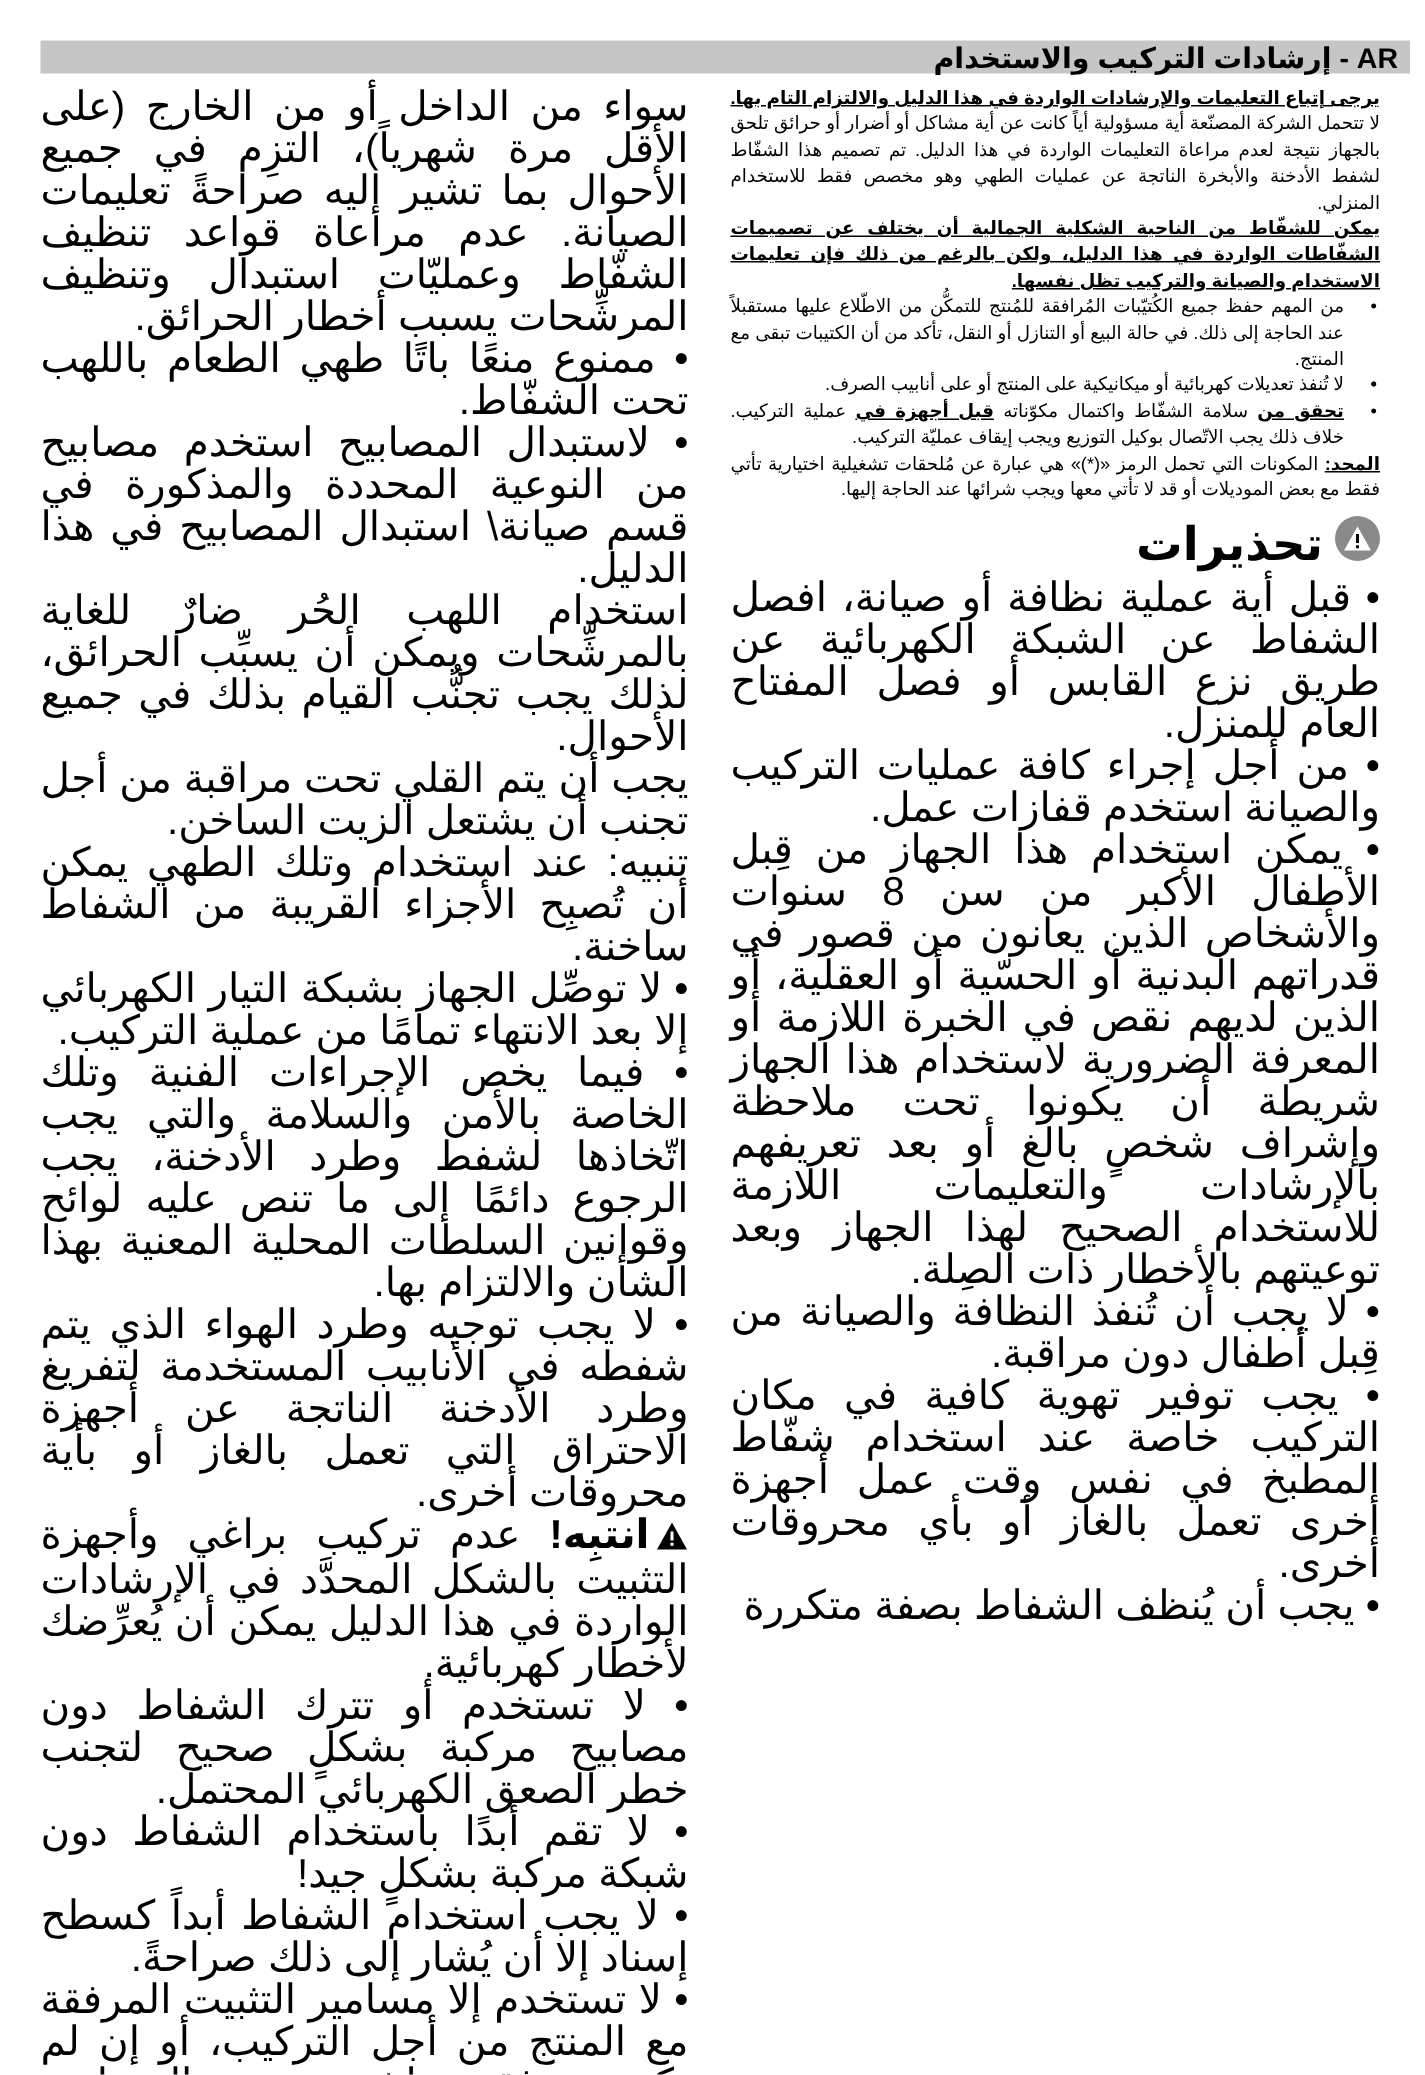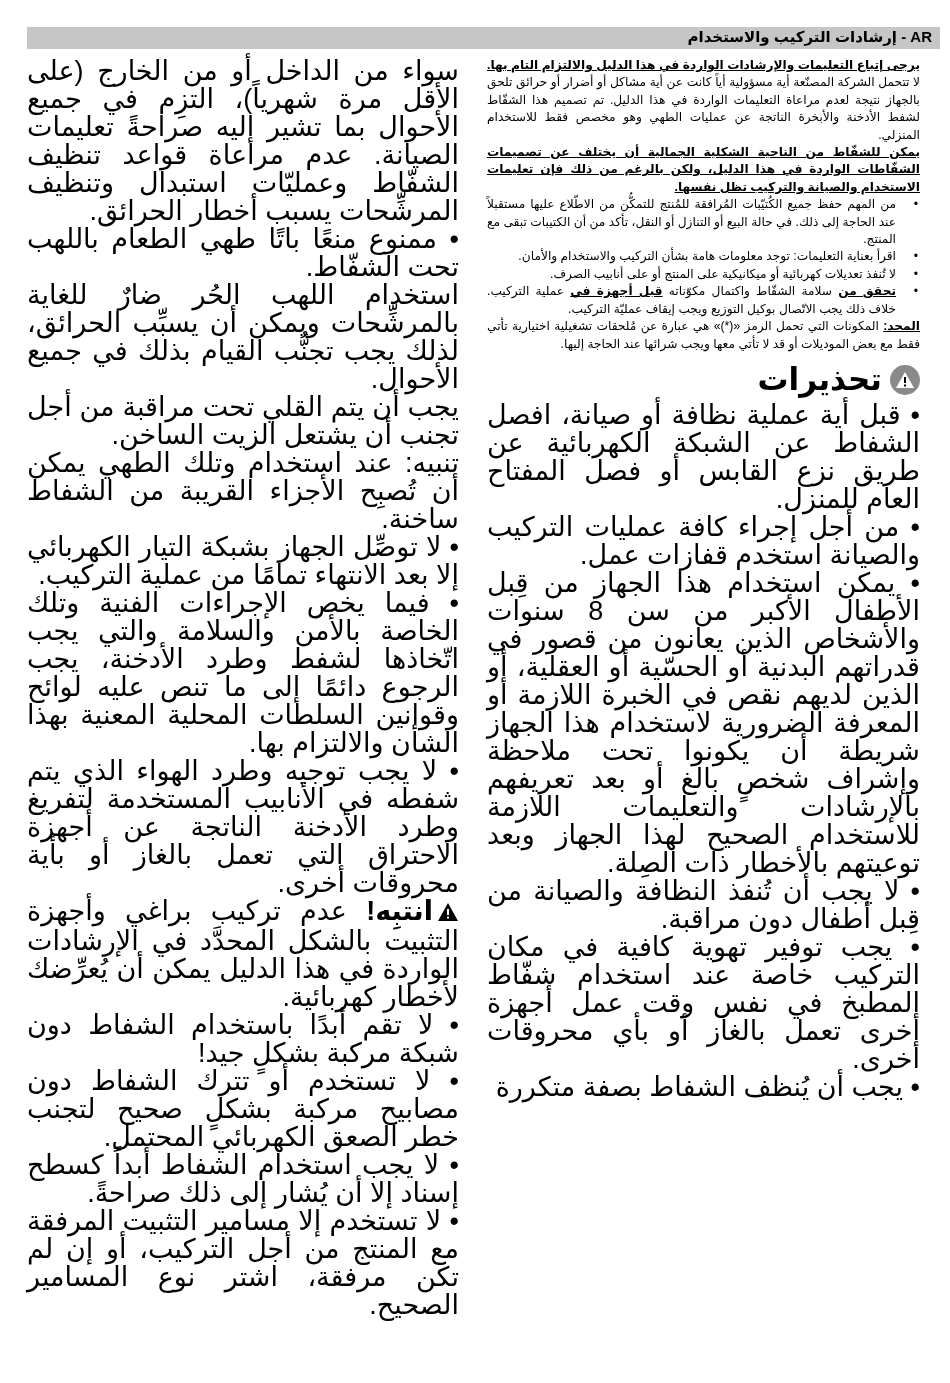--- a/index.html
+++ b/index.html
@@ -1,48 +1,48 @@
 <!DOCTYPE html>
 <html><head>
 <meta charset="utf-8">
 <style>
   html, body { margin:0; padding:0; background:#ffffff; }
   body { width:950px; height:1383px; position:relative; overflow:hidden; font-family:"Liberation Sans", "DejaVu Sans", sans-serif; color:#000; }
   .header-bar { position:absolute; left:27px; top:27px; width:913px; height:22px; background:#c6c6c6; direction:rtl; }
-  .header-bar .title { position:absolute; right:8px; top:1px; font-size:15px; font-weight:bold; white-space:nowrap; }
+  .header-bar .title { position:absolute; right:8px; top:1px; font-size:19px; font-weight:bold; white-space:nowrap; }
   .col { position:absolute; direction:rtl; text-align:justify; text-align-last:right; }
   .col-right { left:487px; top:57px; width:433px; }
   .col-left { left:27px; top:57px; width:432px; }
   .small { font-size:12.2px; line-height:17.4px; }
   .small p { margin:0; }
   .small .bold { font-weight:bold;text-decoration:underline; }
   .small ul { margin:0; padding:0 24px 0 0; list-style:none; }
   .small li { position:relative; margin:0; }
   .small li .bullet { position:absolute; right:-22px; top:0; }
-  .warnings-title { font-size:31px; font-weight:bold; line-height:38px; margin:8px 0 2px 0; display:flex; align-items:center; gap:8px; direction:rtl; }
+  .warnings-title { font-size:31px; font-weight:bold; line-height:38px; margin:8px 0 2px 0; display:flex; align-items:flex-start; gap:8px; direction:rtl; }
   .warn-circle { width:30px; height:30px; border-radius:50%; background:#8a8a8a; display:inline-flex; align-items:center; justify-content:center; }
   .big { font-size:27px; line-height:28px; }
   .big p { margin:0; }
   .tri-icon { display:inline-block; vertical-align:-2px; margin-left:4px; }
   b.inline { font-weight:bold;margin-top:44px; }
 </style>
 </head>
 <body>
 
 <div class="header-bar">
   <span class="title">AR - إرشادات التركيب والاستخدام</span>
 </div>
 
 <div class="col col-right">
   <div class="small">
     <p><span class="bold">يرجى إتباع التعليمات والإرشادات الواردة في هذا الدليل والالتزام التام بها.</span><span> لا تتحمل الشركة المصنّعة أية مسؤولية أياً كانت عن أية مشاكل أو أضرار أو حرائق تلحق بالجهاز نتيجة لعدم مراعاة التعليمات الواردة في هذا الدليل. تم تصميم هذا الشفّاط لشفط الأدخنة والأبخرة الناتجة عن عمليات الطهي وهو مخصص فقط للاستخدام المنزلي.</span></p>
     <p class="bold">يمكن للشفّاط من الناحية الشكلية الجمالية أن يختلف عن تصميمات الشفّاطات الواردة في هذا الدليل، ولكن بالرغم من ذلك فإن تعليمات الاستخدام والصيانة والتركيب تظل نفسها.</p>
     <ul>
       <li><span class="bullet">•</span><span>من المهم حفظ جميع الكُتيّبات المُرافقة للمُنتج للتمكُّن من الاطّلاع عليها مستقبلاً عند الحاجة إلى ذلك. في حالة البيع أو التنازل أو النقل، تأكد من أن الكتيبات تبقى مع المنتج.</span></li>
-      <li><span class="bullet">•</span><span>اقرأ بعناية التعليمات: توجد معلومات هامة بشأن التركيب والاستخدام والأمان.</span></li>
+      <li><span class="bullet">•</span></li>
       <li><span class="bullet">•</span><span>لا تُنفذ تعديلات كهربائية أو ميكانيكية على المنتج أو على أنابيب الصرف.</span></li>
       <li><span class="bullet">•</span><span class="bold">تحقق من</span><span> سلامة الشفّاط واكتمال مكوّناته </span><span class="bold">قبل أجهزة في</span><span> عملية التركيب. خلاف ذلك يجب الاتّصال بوكيل التوزيع ويجب إيقاف عمليّة التركيب.</span></li>
     </ul>
     <p><span class="bold">المحد:</span><span> المكونات التي تحمل الرمز «(*)» هي عبارة عن مُلحقات تشغيلية اختيارية تأتي فقط مع بعض الموديلات أو قد لا تأتي معها ويجب شرائها عند الحاجة إليها.</span></p>
   </div>
 
   <div class="warnings-title">
     <span class="warn-circle">
       <svg width="20" height="18" viewBox="0 0 20 18">
           <polygon points="10,1 19,17 1,17" fill="#ffffff"></polygon>
@@ -59,28 +59,29 @@
     <p>• يمكن استخدام هذا الجهاز من قِبل الأطفال الأكبر من سن 8 سنوات والأشخاص الذين يعانون من قصور في قدراتهم البدنية أو الحسّية أو العقلية، أو الذين لديهم نقص في الخبرة اللازمة أو المعرفة الضرورية لاستخدام هذا الجهاز شريطة أن يكونوا تحت ملاحظة وإشراف شخصٍ بالغ أو بعد تعريفهم بالإرشادات والتعليمات اللازمة للاستخدام الصحيح لهذا الجهاز وبعد توعيتهم بالأخطار ذات الصِلة.</p>
     <p>• لا يجب أن تُنفذ النظافة والصيانة من قِبل أطفال دون مراقبة.</p>
     <p>• يجب توفير تهوية كافية في مكان التركيب خاصة عند استخدام شفّاط المطبخ في نفس وقت عمل أجهزة أخرى تعمل بالغاز أو بأي محروقات أخرى.</p>
     <p>• يجب أن يُنظف الشفاط بصفة متكررة</p>
   </div>
 </div>
 
 <div class="col col-left big">
   <p>سواء من الداخل أو من الخارج (على الأقل مرة شهرياً)، التزِم في جميع الأحوال بما تشير إليه صراحةً تعليمات الصيانة. عدم مراعاة قواعد تنظيف الشفّاط وعمليّات استبدال وتنظيف المرشِّحات يسبب أخطار الحرائق.</p>
   <p>• ممنوع منعًا باتًا طهي الطعام باللهب تحت الشفّاط.</p>
+  <p>• لاستبدال المصابيح استخدم مصابيح من النوعية المحددة والمذكورة في قسم صيانة\ استبدال المصابيح في هذا الدليل.</p>
   <p>استخدام اللهب الحُر ضارٌ للغاية بالمرشِّحات ويمكن أن يسبِّب الحرائق، لذلك يجب تجنُّب القيام بذلك في جميع الأحوال.</p>
   <p>يجب أن يتم القلي تحت مراقبة من أجل تجنب أن يشتعل الزيت الساخن.</p>
   <p>تنبيه: عند استخدام وتلك الطهي يمكن أن تُصبِح الأجزاء القريبة من الشفاط ساخنة.</p>
   <p>• لا توصِّل الجهاز بشبكة التيار الكهربائي إلا بعد الانتهاء تمامًا من عملية التركيب.</p>
   <p>• فيما يخص الإجراءات الفنية وتلك الخاصة بالأمن والسلامة والتي يجب اتّخاذها لشفط وطرد الأدخنة، يجب الرجوع دائمًا إلى ما تنص عليه لوائح وقوانين السلطات المحلية المعنية بهذا الشأن والالتزام بها.</p>
   <p>• لا يجب توجيه وطرد الهواء الذي يتم شفطه في الأنابيب المستخدمة لتفريغ وطرد الأدخنة الناتجة عن أجهزة الاحتراق التي تعمل بالغاز أو بأية محروقات أخرى.</p>
   <p><span class="tri-icon"><svg width="22" height="20" viewBox="0 0 22 20">
           <polygon points="11,1 21,19 1,19" fill="#000"></polygon>
           <rect x="10" y="7" width="2" height="6" fill="#fff"></rect>
           <rect x="10" y="14.5" width="2" height="2" fill="#fff"></rect>
         </svg></span><b class="inline">انتبِه!</b><span> عدم تركيب براغي وأجهزة التثبيت بالشكل المحدَّد في الإرشادات الواردة في هذا الدليل يمكن أن يُعرِّضك لأخطار كهربائية.</span></p>
+  <p>• لا تستخدم أو تترك الشفاط دون مصابيح مركبة بشكلٍ صحيح لتجنب خطر الصعق الكهربائي المحتمل.</p>
   <p>• لا تقم أبدًا باستخدام الشفاط دون شبكة مركبة بشكلٍ جيد!</p>
-  <p>• لا تستخدم أو تترك الشفاط دون مصابيح مركبة بشكلٍ صحيح لتجنب خطر الصعق الكهربائي المحتمل.</p>
   <p>• لا يجب استخدام الشفاط أبداً كسطح إسناد إلا أن يُشار إلى ذلك صراحةً.</p>
   <p>• لا تستخدم إلا مسامير التثبيت المرفقة مع المنتج من أجل التركيب، أو إن لم تكن مرفقة، اشتر نوع المسامير الصحيح.</p>
 </div>
 
 </body></html>

